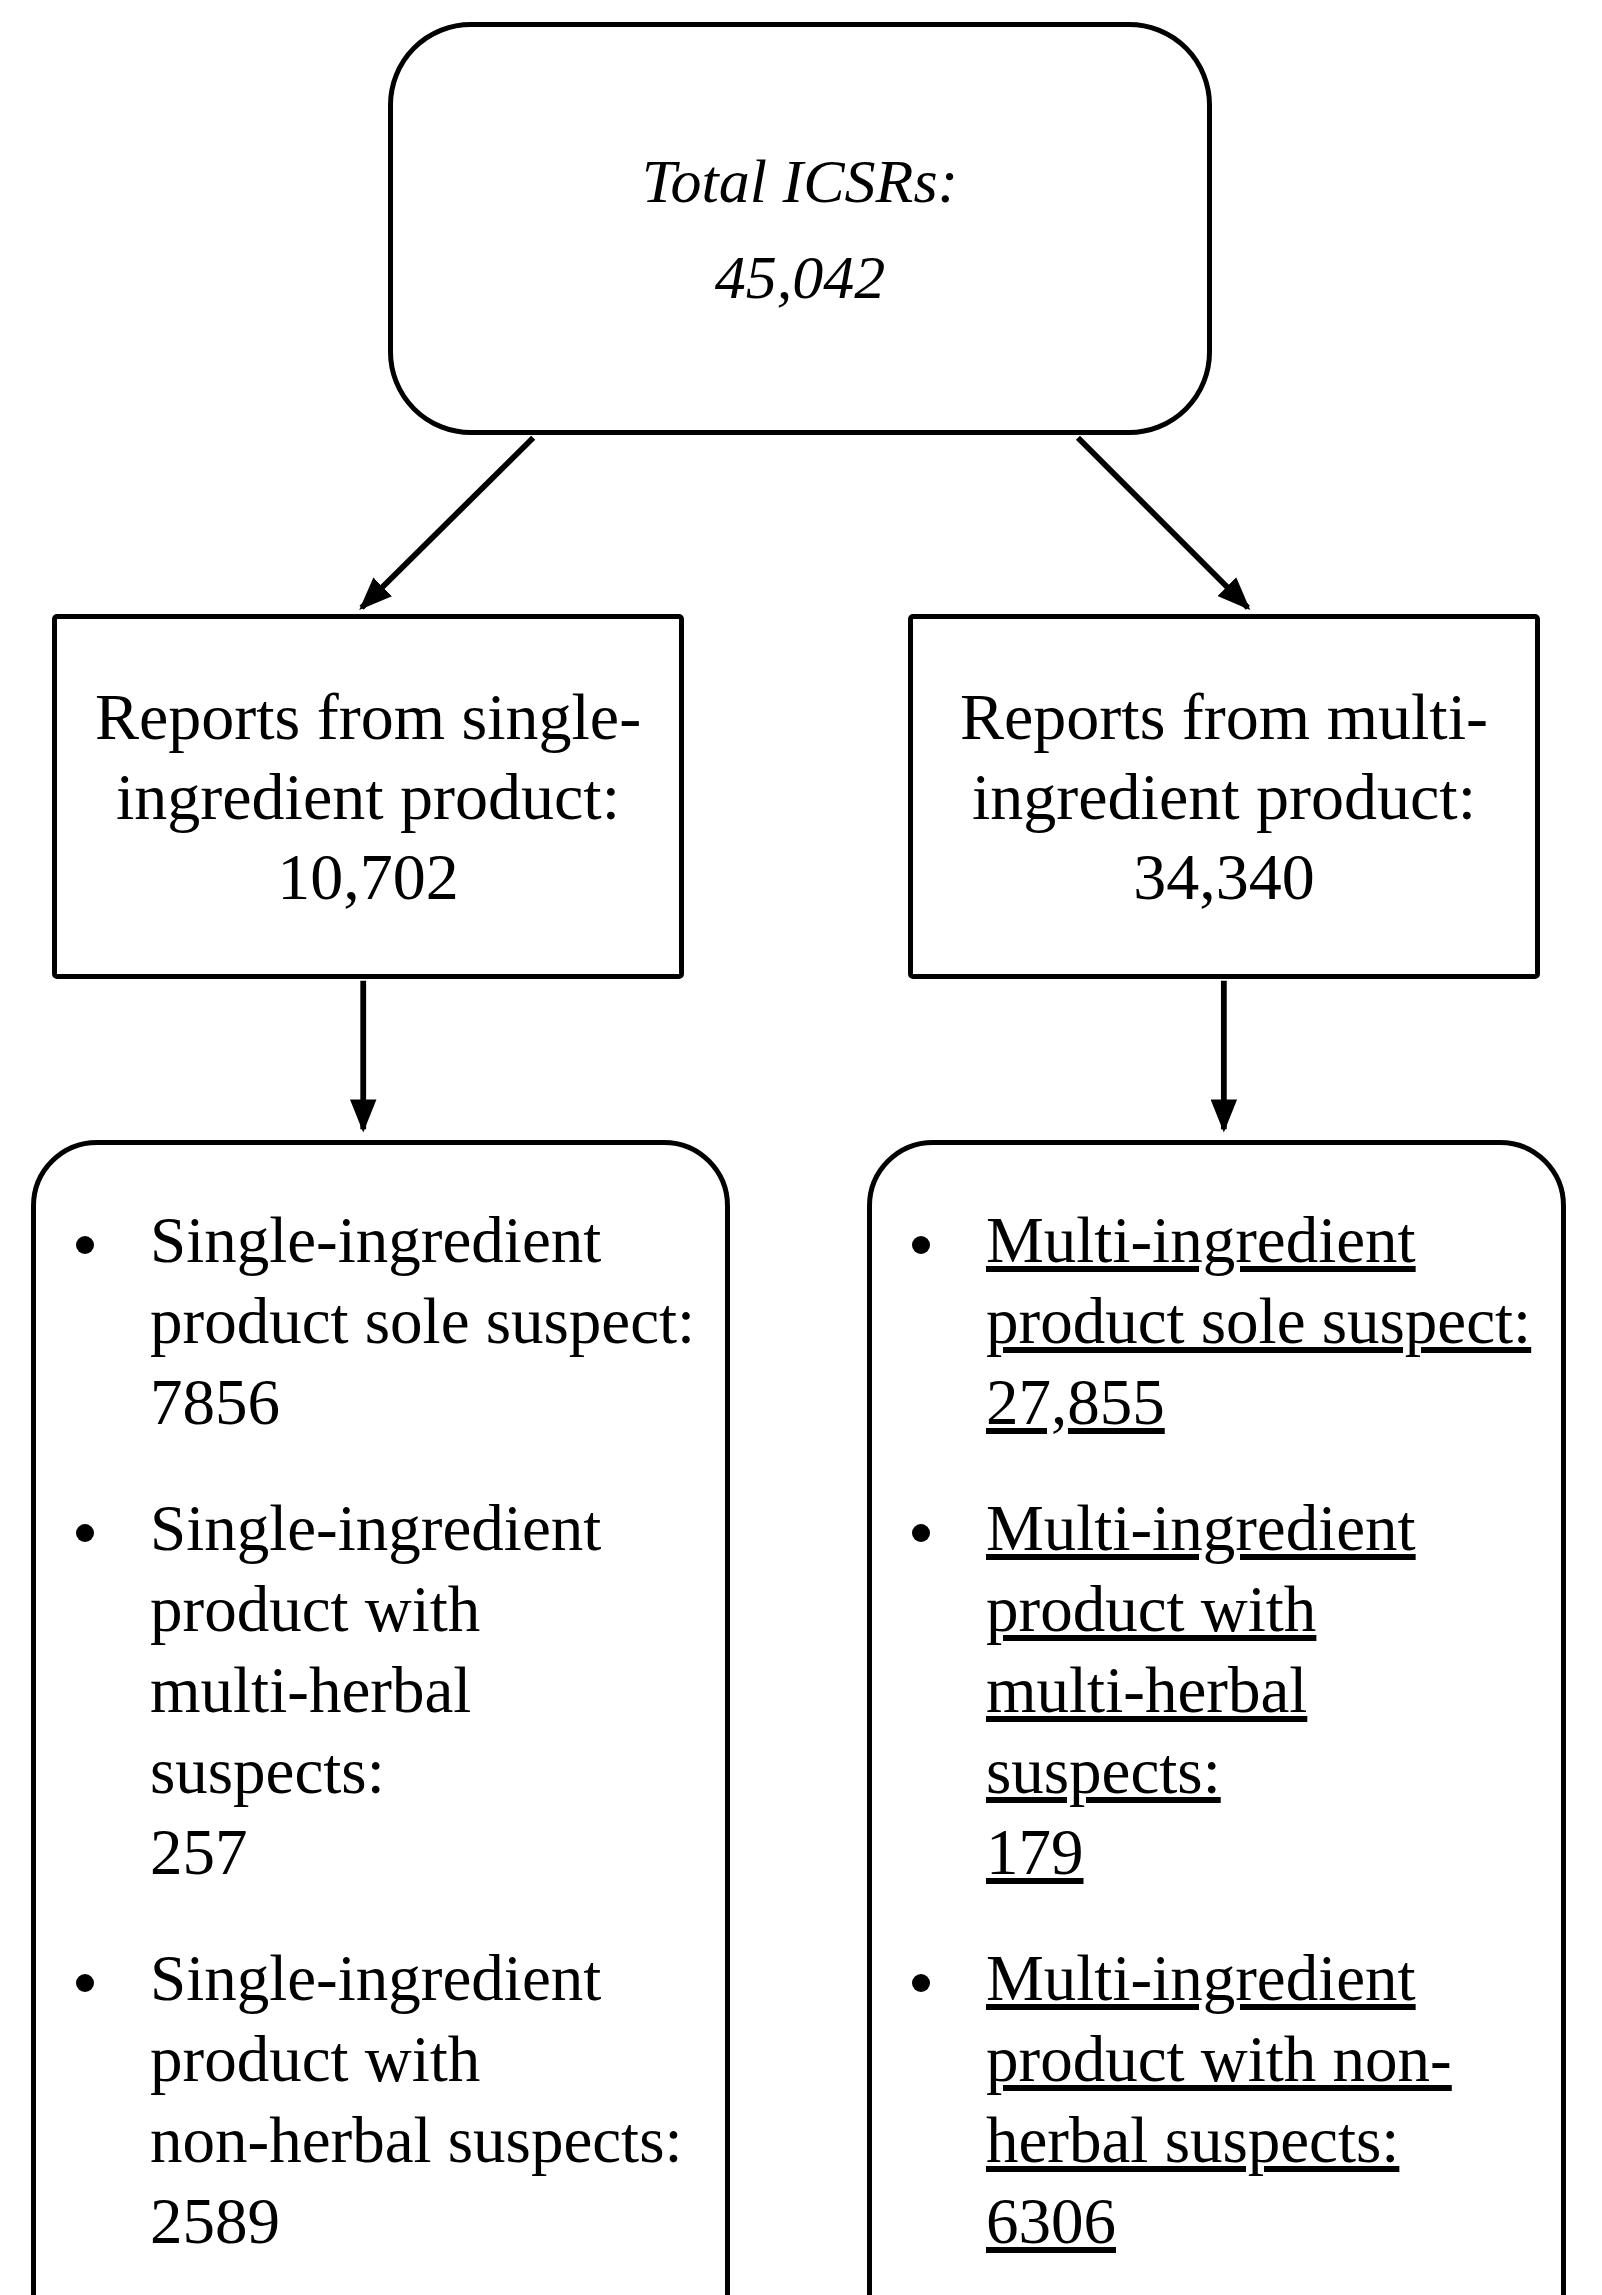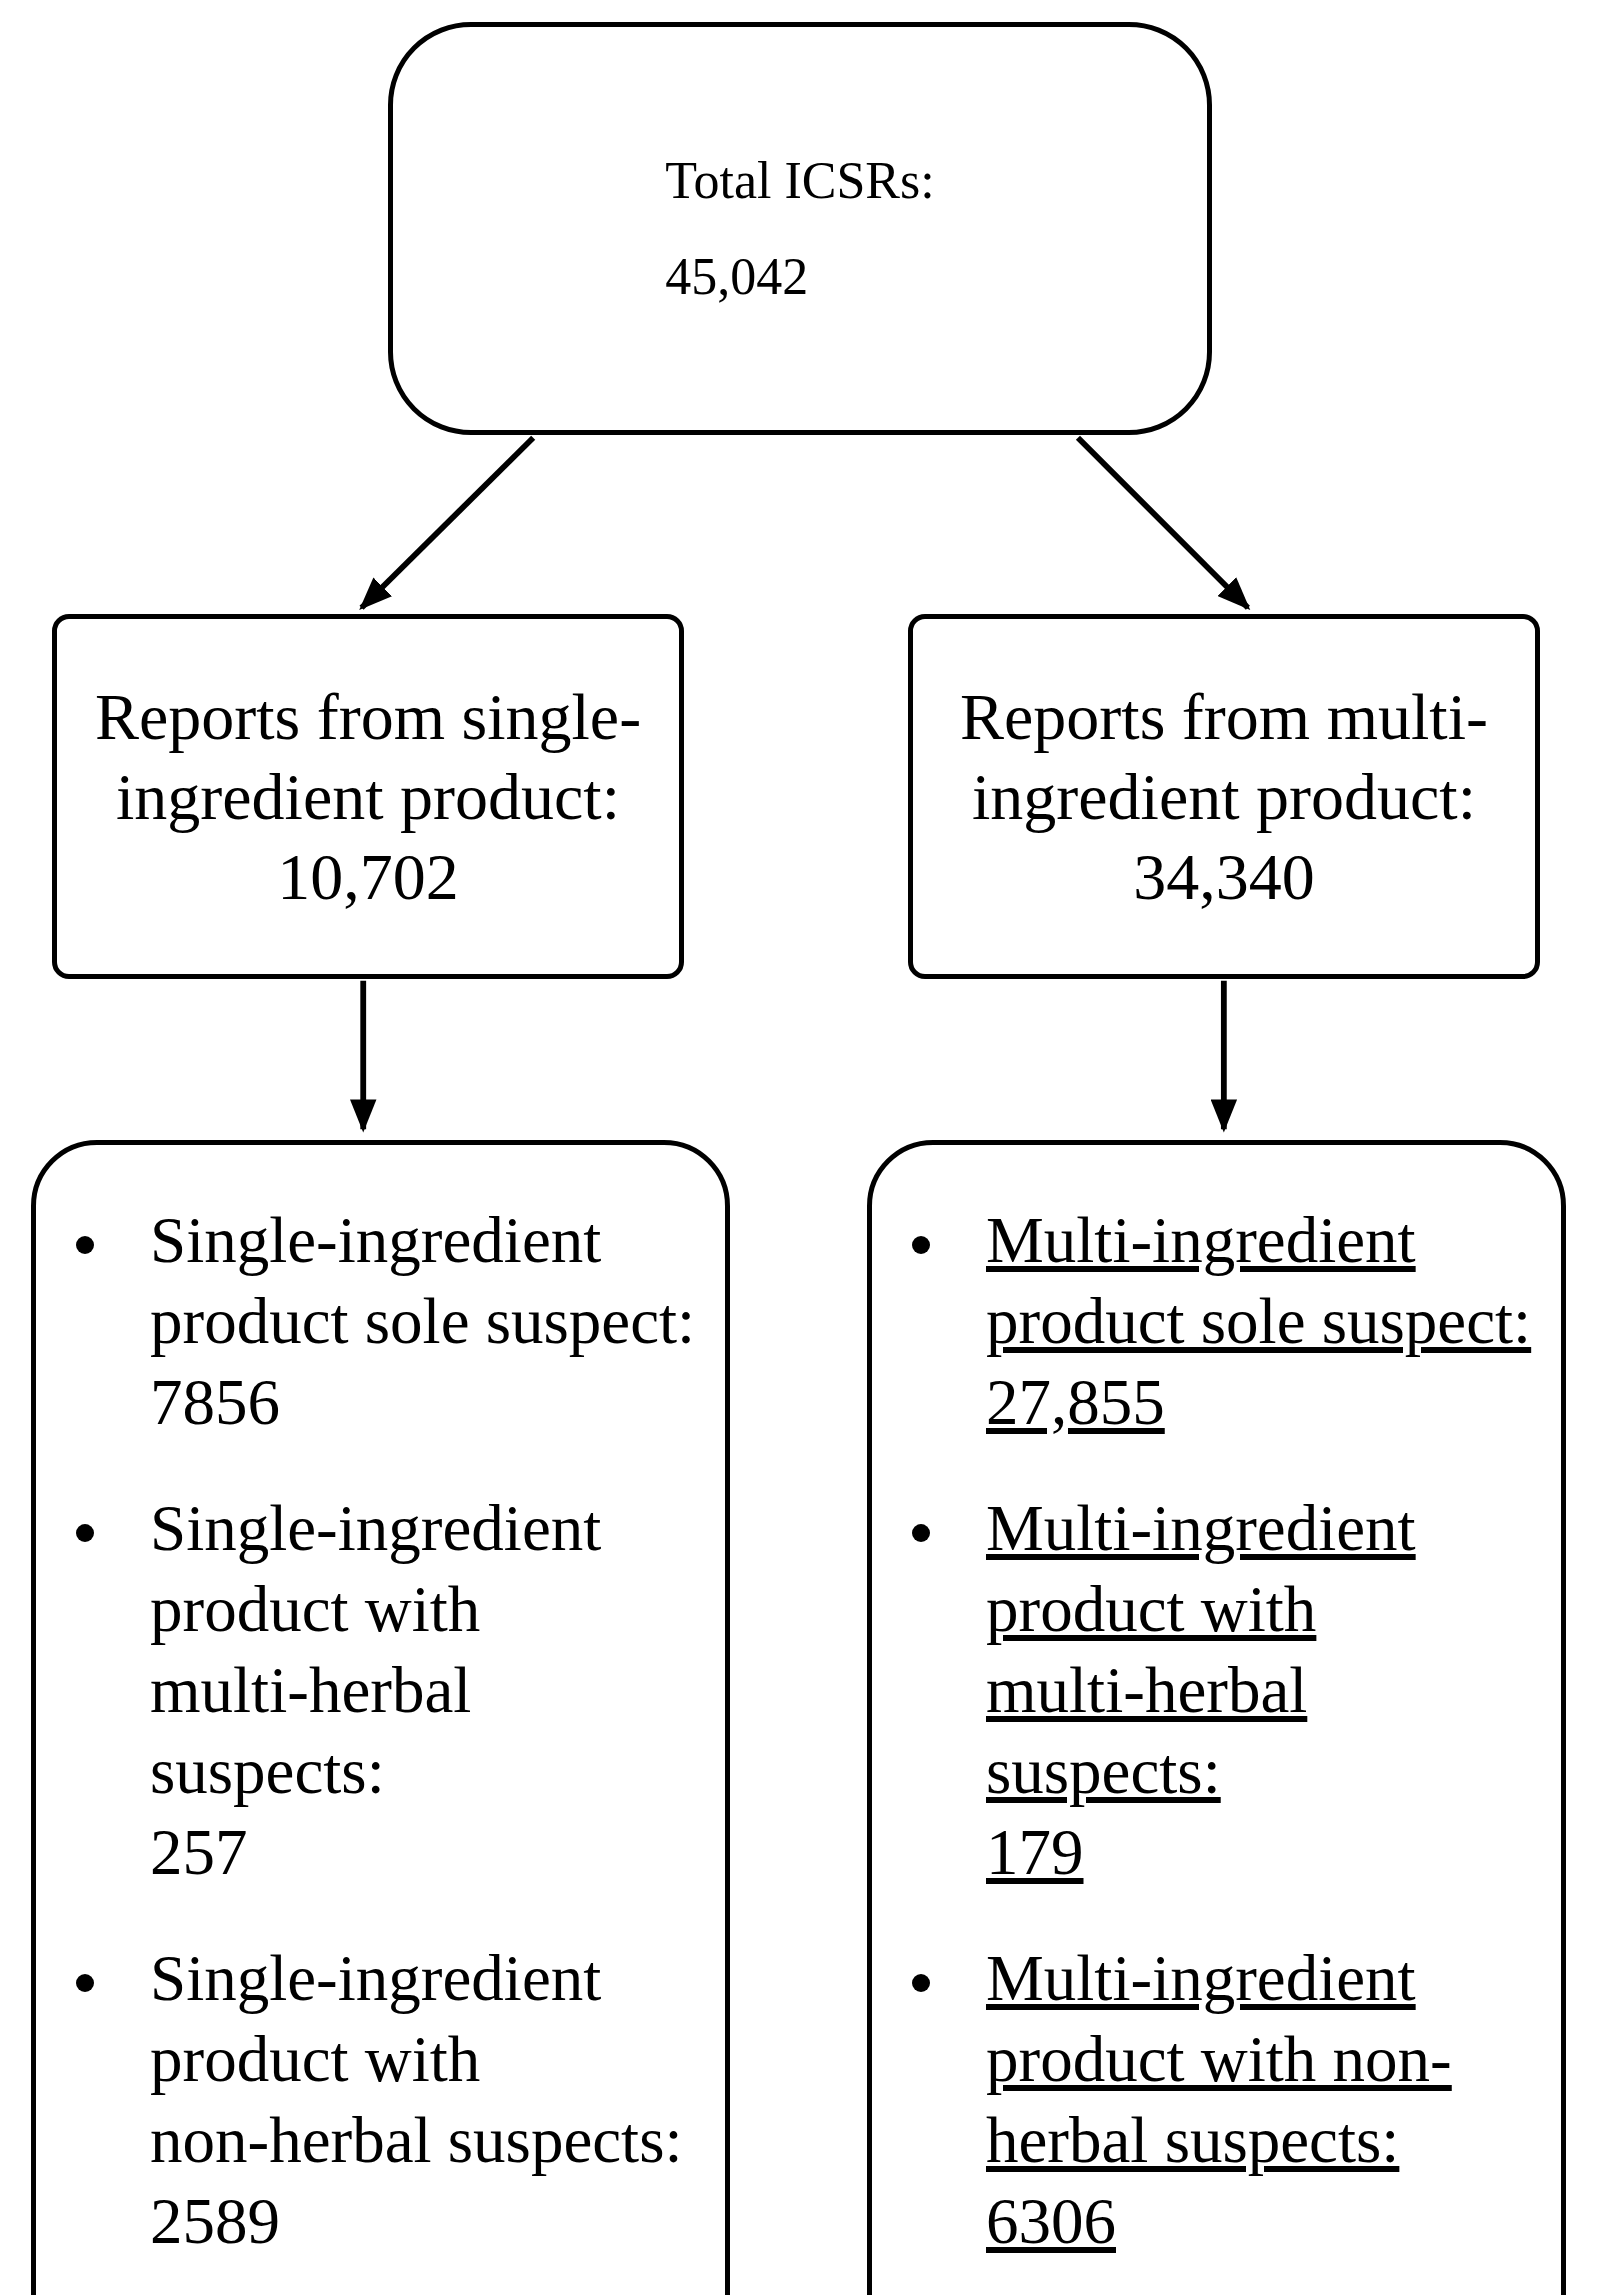--- a/index.html
+++ b/index.html
@@ -29,29 +29,30 @@
     background: #ffffff;
     border: 5.8px solid #000000;
   }
   .box-root {
     left: 388px; top: 22.4px;
     width: 824px; height: 413px;
     border-radius: 83px;
     display: flex; align-items: center; justify-content: center;
   }
   .box-root .boxtext {
-    font-size: 52px;
+    font-size: 62px;
     line-height: 96px;
-    text-align: left;
+    text-align: center;
     white-space: pre-line;
+    font-style: italic;
   }
   .box-branch {
     top: 614px;
     width: 632px; height: 365px;
-    border-radius: 17px;
+    border-radius: 5px;
     display: flex; align-items: center; justify-content: center;
   }
   .box-branch-left  { left: 52px; }
   .box-branch-right { left: 908px; }
   .box-branch .boxtext {
     font-size: 66px;
     line-height: 80px;
     text-align: center;
     white-space: pre-line;
   }

